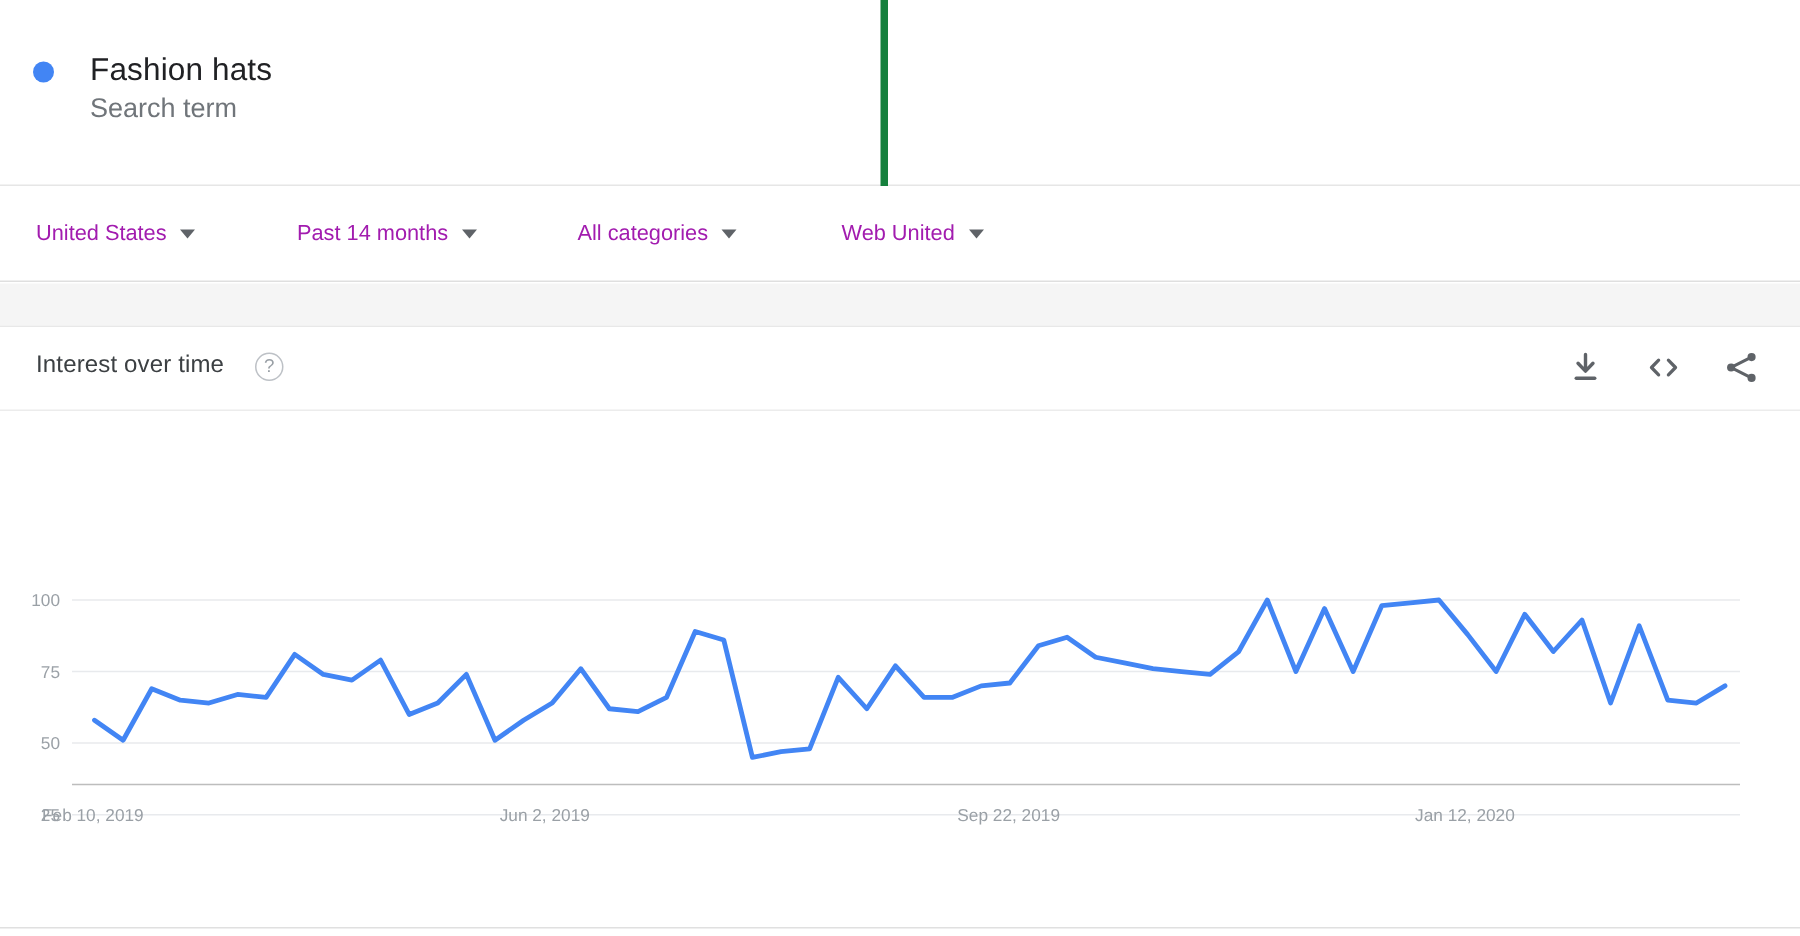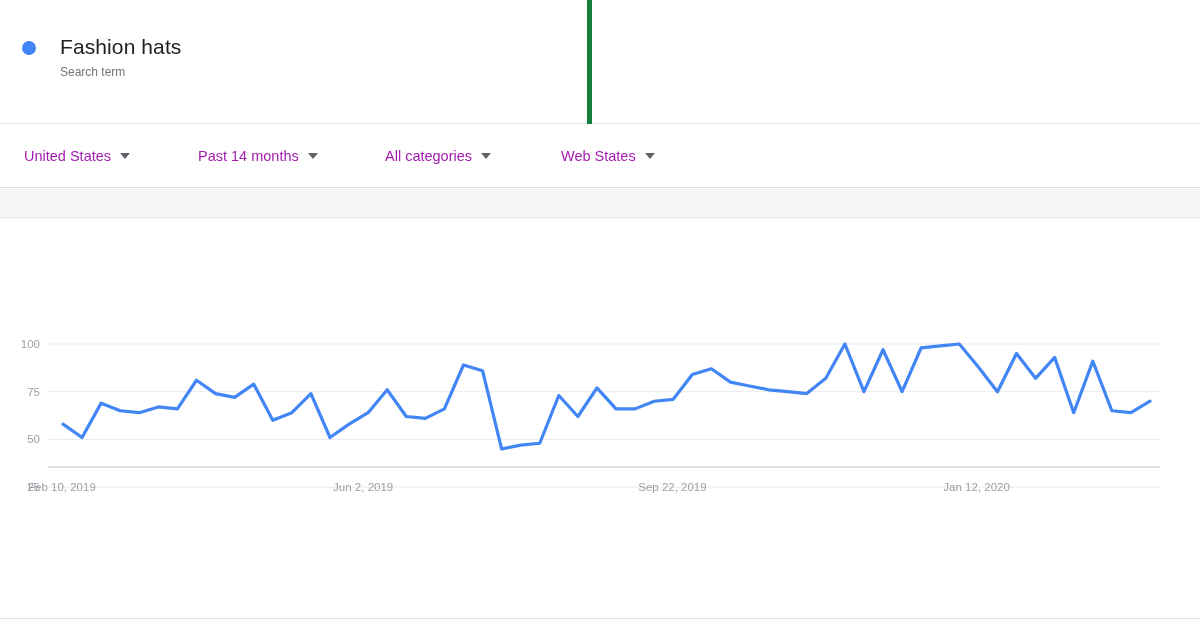--- a/index.html
+++ b/index.html
@@ -28,21 +28,21 @@
     position: absolute; left: 22px; top: 41px;
     width: 14px; height: 14px; border-radius: 50%;
     background: #4285f4;
   }
   .term-text { margin-left: 36px; }
   .term-title {
     font-size: 21px; color: #202124; line-height: 25px;
     font-weight: 400; letter-spacing: .1px;
   }
   .term-sub {
-    font-size: 12px; color: #70757a; line-height: 18px; margin-top: 4px;
+    font-size: 18px; color: #70757a; line-height: 18px; margin-top: 4px;
   }
   .compare-cell {
     flex: 1; height: 124px; display: flex; align-items: center;
     padding-left: 31px;
   }
   .compare-plus {
     width: 22px; height: 22px; position: relative; margin-right: 14px;
     flex: 0 0 auto;
   }
   .compare-plus::before, .compare-plus::after {
@@ -136,28 +136,48 @@
     </div>
     <div class="filter f2">
       <span>Past 14 months</span>
       <span class="caret"></span>
     </div>
     <div class="filter f3">
       <span>All categories</span>
       <span class="caret"></span>
     </div>
     <div class="filter f4">
-      <span>Web States</span>
+      <span>Web United</span>
       <span class="caret"></span>
     </div>
   </div>
 
   <div class="gap-band"></div>
 
   <div class="card">
+    <div class="card-header">
+      <div class="card-title">Interest over time</div>
+      <div class="help-icon">?</div>
+      <div class="card-actions">
+        <svg class="act" viewBox="0 0 24 24">
+          <path d="M12 4 v8.2 M12 14.2 l-4.6-4.8 M12 14.2 l4.6-4.8" fill="none" stroke="#5f6368" stroke-width="2.1" stroke-linecap="round" stroke-linejoin="round"></path>
+          <path d="M6.3 18.6 h11.4" fill="none" stroke="#5f6368" stroke-width="2.1" stroke-linecap="round"></path>
+        </svg>
+        <svg class="act" viewBox="0 0 24 24">
+          <path d="M9 7.5 L4.6 12 L9 16.5" fill="none" stroke="#5f6368" stroke-width="2" stroke-linecap="round" stroke-linejoin="round"></path>
+          <path d="M15 7.5 L19.4 12 L15 16.5" fill="none" stroke="#5f6368" stroke-width="2" stroke-linecap="round" stroke-linejoin="round"></path>
+        </svg>
+        <svg class="act" viewBox="0 0 24 24">
+          <circle cx="18.2" cy="5.6" r="2.5" fill="#5f6368"></circle>
+          <circle cx="18.2" cy="18.4" r="2.5" fill="#5f6368"></circle>
+          <circle cx="5.6" cy="12" r="2.5" fill="#5f6368"></circle>
+          <path d="M7.8 10.8 L16 6.7 M7.8 13.2 L16 17.3" fill="none" stroke="#5f6368" stroke-width="1.9" stroke-linecap="round"></path>
+        </svg>
+      </div>
+    </div>
 
     <div class="chart-area">
       <svg class="chart-svg" id="chart" width="1200" height="345" viewBox="0 0 1200 345">
           <line x1="48" x2="1160" y1="269.1" y2="269.1" stroke="#e8eaed" stroke-width="1"></line>
           <text x="40" y="273.1" class="ytick">25</text>
           <line x1="48" x2="1160" y1="221.4" y2="221.4" stroke="#e8eaed" stroke-width="1"></line>
           <text x="40" y="225.4" class="ytick">50</text>
           <line x1="48" x2="1160" y1="173.7" y2="173.7" stroke="#e8eaed" stroke-width="1"></line>
           <text x="40" y="177.7" class="ytick">75</text>
           <line x1="48" x2="1160" y1="126" y2="126" stroke="#e8eaed" stroke-width="1"></line>

